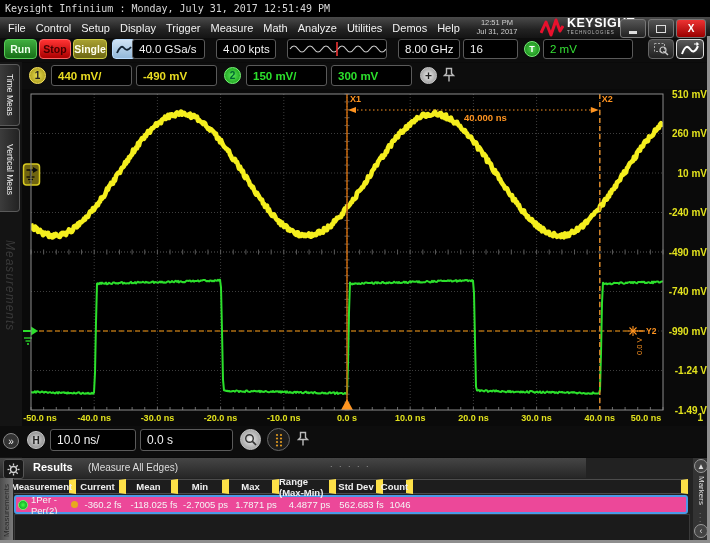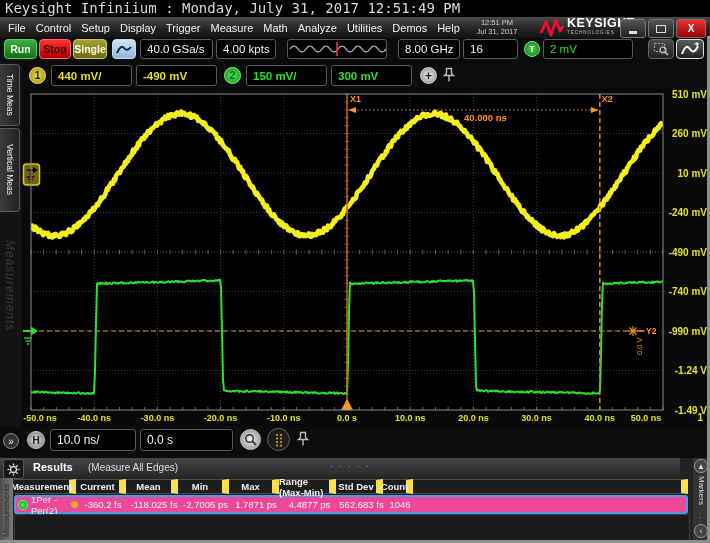--- a/index.html
+++ b/index.html
@@ -1,20 +1,20 @@
 <!DOCTYPE html>
 <html><head>
 <meta charset="utf-8">
 <style>
   html,body{margin:0;padding:0;background:#000;}
   #app{position:relative;width:710px;height:543px;overflow:hidden;background:#0a0a0a;
        font-family:"Liberation Sans",sans-serif;-webkit-user-select:none;user-select:none;}
   
   .titlebar{position:absolute;left:0;top:0;width:710px;height:17px;background:#000;color:#d8d8d8;
-            font-family:"DejaVu Sans Mono",monospace;font-size:14px;line-height:17px;padding-left:5px;box-sizing:border-box;}
+            font-family:"DejaVu Sans Mono",monospace;font-size:10px;line-height:17px;padding-left:5px;box-sizing:border-box;}
   
   .menubar{position:absolute;left:0;top:17px;width:710px;height:21px;
            background:linear-gradient(#4a4a4a,#222 60%,#141414);border-bottom:1px solid #000;}
   .menu-items{position:absolute;left:3px;top:0;height:21px;display:flex;align-items:center;}
   .mi{color:#f2f2f2;font-size:11px;padding:0 5px;cursor:default;}
   .clock{position:absolute;left:462px;top:1px;width:70px;text-align:center;color:#cfcfcf;font-size:7.5px;line-height:9px;}
   .brand{position:absolute;left:540px;top:0;height:21px;display:flex;align-items:center;}
   .brand-txt{margin-left:3px;color:#fff;line-height:10px;}
   .brand-name{font-size:12.5px;font-weight:bold;letter-spacing:.5px;}
   .brand-sub{font-size:4.5px;color:#bbb;letter-spacing:1px;}
@@ -42,21 +42,21 @@
         display:flex;align-items:center;justify-content:center;box-sizing:border-box;margin-bottom:2px;}
   .watermark{position:absolute;left:3px;top:178px;writing-mode:vertical-rl;color:#3a3a3a;font-size:12px;
              font-style:italic;letter-spacing:1px;}
   
   #plot{position:absolute;left:0;top:88px;width:710px;height:340px;background:transparent;}
   .plotbg{position:absolute;left:31px;top:94px;width:632px;height:316px;background:#000;}
   
   .hbar{position:absolute;left:0;top:426px;width:710px;height:31px;background:#0d0d0d;}
   
   .results{position:absolute;left:0;top:458px;width:710px;height:85px;background:#222;}
-  .rhead{position:absolute;left:0;top:0;width:680px;height:20px;background:linear-gradient(#454545,#262626);text-align:center;}
+  .rhead{position:absolute;left:0;top:0;width:586px;height:20px;background:linear-gradient(#454545,#262626);text-align:center;}
   .rtitle{position:absolute;left:33px;top:3px;color:#fff;font-size:11px;font-weight:bold;}
   .rsub{position:absolute;left:88px;top:4px;color:#ddd;font-size:10px;}
   .rdots{position:absolute;left:330px;top:1px;color:#999;font-size:9px;letter-spacing:2px;}
   .gearbox{position:absolute;left:3px;top:1px;width:19px;height:18px;background:#181818;border:1px solid #555;
            border-radius:3px;display:flex;align-items:center;justify-content:center;}
   .rtable{position:absolute;left:14px;top:21px;width:674px;}
   .trow{display:flex;height:15px;}
   .hcell{background:#1d1d1d;border-right:7px solid #fde047;border-top:1px solid #4c4c4c;border-bottom:1px solid #4c4c4c;
          color:#f0f0f0;font-size:9.5px;font-weight:bold;display:flex;align-items:center;justify-content:center;box-sizing:border-box;}
   .dcell{color:#f5f5f5;font-size:9.5px;display:flex;align-items:center;justify-content:center;box-sizing:border-box;}
@@ -117,21 +117,21 @@
 
   <div class="toolbar">
     <div class="tbtn" style="left:4px;width:33px;background:linear-gradient(#3fae3f,#176e17);border:1px solid #5c5;color:#eaffea;">Run</div>
     <div class="tbtn" style="left:39px;width:32px;background:linear-gradient(#f33,#a00);border:1px solid #f66;color:#400;">Stop</div>
     <div class="tbtn" style="left:73px;width:34px;background:linear-gradient(#a8a030,#6d6714);border:1px solid #cc4;color:#ffe;">Single</div>
     <div class="iconbtn" style="left:112px;width:24px;background:linear-gradient(#cfe3f5,#93b8d9);border:1px solid #bdf;">
       <svg width="16" height="12" viewBox="0 0 16 12">
         <path d="M1 10 Q5 1 8 5 T15 4" fill="none" stroke="#123" stroke-width="1.8"></path>
       </svg>
     </div>
-    <div class="fld" style="left:140px;width:73px;">40.0 GSa/s</div>
+    <div class="fld" style="left:132px;width:73px;">40.0 GSa/s</div>
     <div class="fld" style="left:216px;width:60px;">4.00 kpts</div>
     <div class="fld" style="left:287px;width:100px;padding:0;">
       <svg width="98" height="18" viewBox="0 0 98 18">
         <path d="M2 9 q4 -6 8 0 t8 0 t8 0 t8 0 t8 0 t8 0 t8 0 t8 0 t8 0 t8 0 t8 0 t8 0" fill="none" stroke="#c8c8c8" stroke-width="1.2"></path>
         <line x1="49" y1="2" x2="49" y2="16" stroke="#e33" stroke-width="1.6"></line>
       </svg>
     </div>
     <div class="fld" style="left:398px;width:62px;">8.00 GHz</div>
     <div class="fld" style="left:463px;width:55px;">16</div>
     <div class="circ" style="position:absolute;left:524px;top:3px;width:16px;height:16px;background:radial-gradient(#4fd34f,#0d7a0d);border:1px solid #7e7;color:#fff;font-size:9px;font-weight:bold;">

